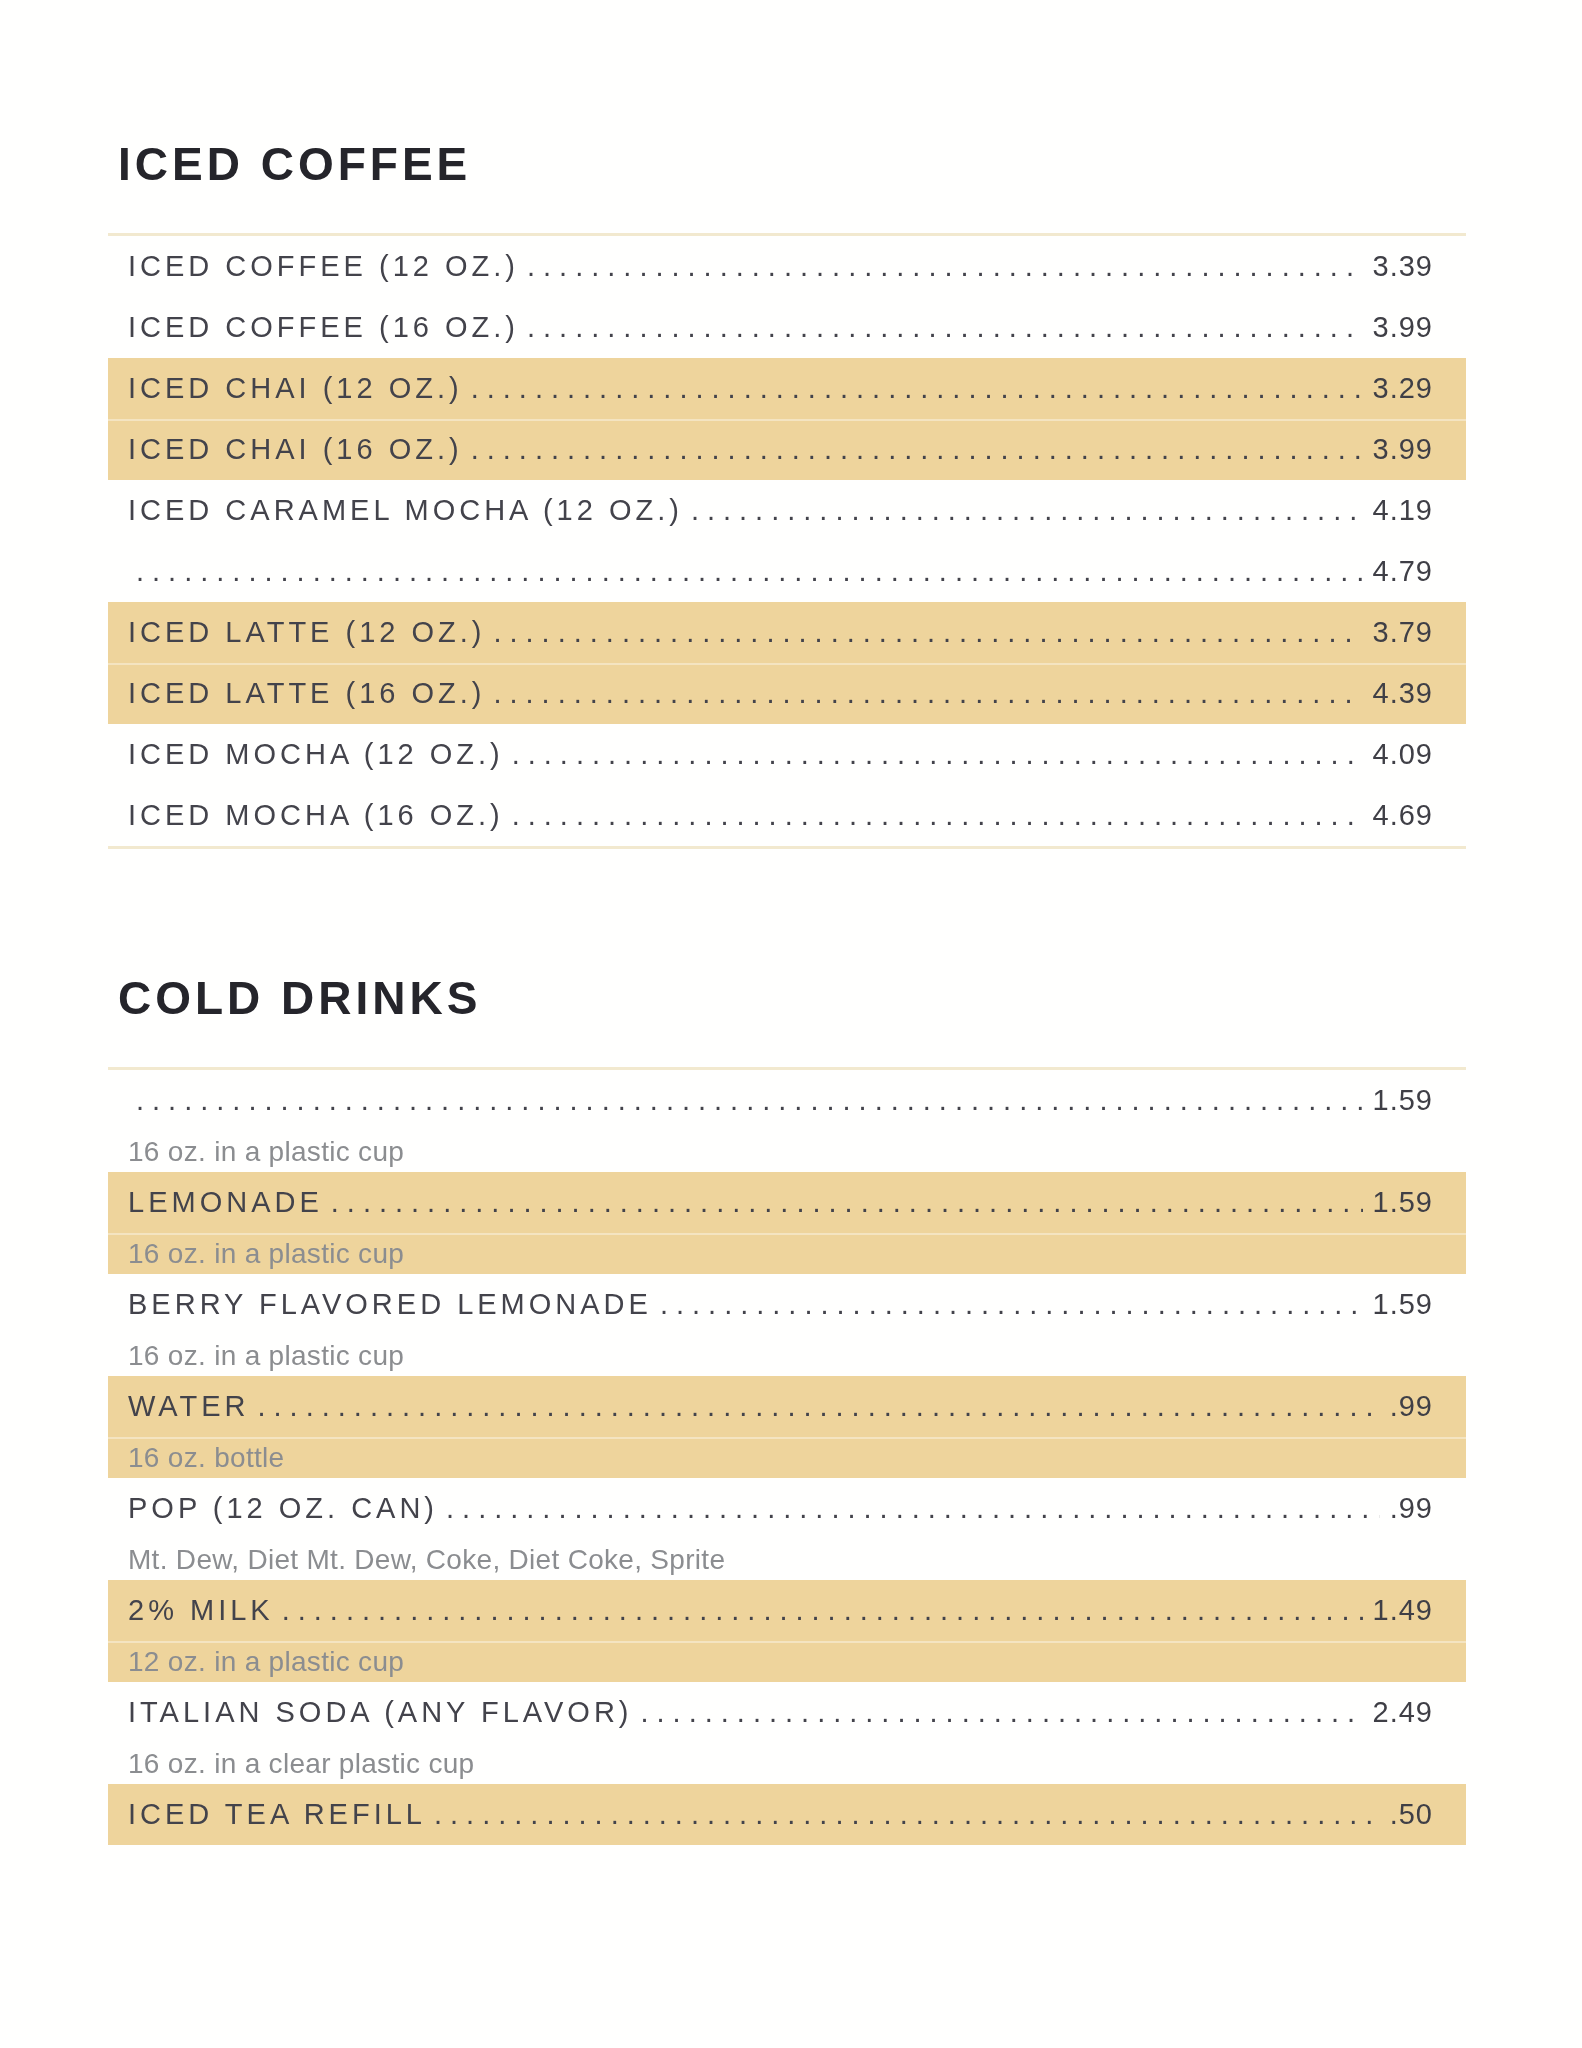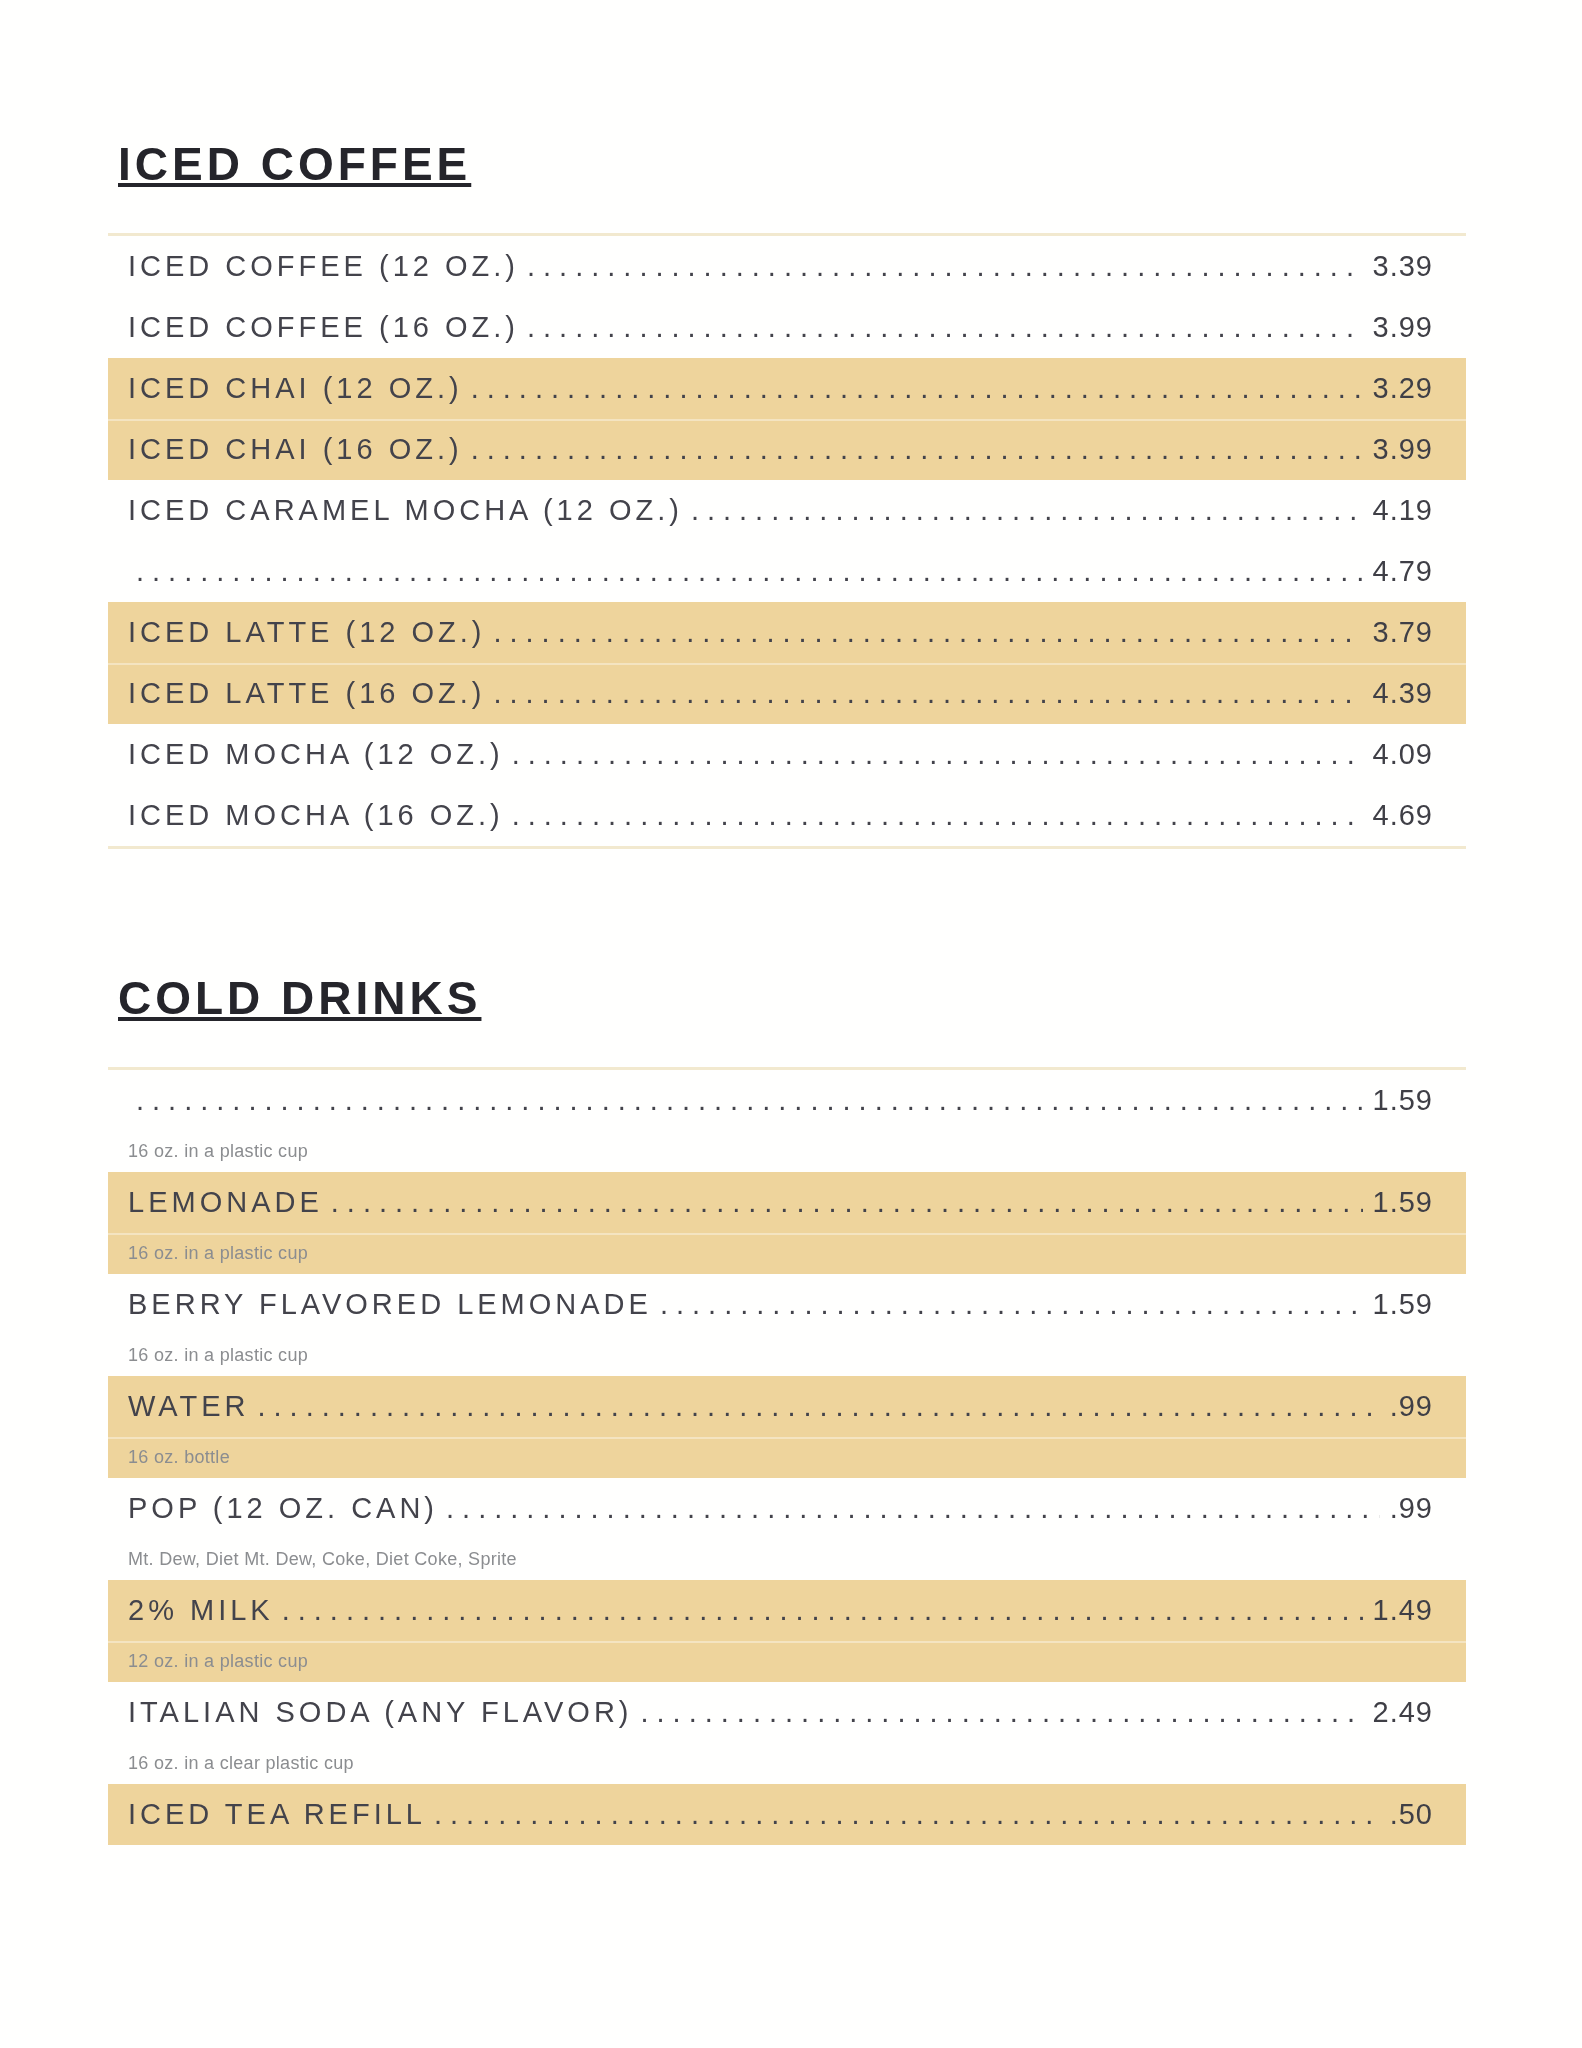--- a/index.html
+++ b/index.html
@@ -7,40 +7,40 @@
     --desc:#8b8d90; --head:#25252b; --bg:#fffffe;
   }
   html,body{margin:0;padding:0;}
   body{
     width:1582px;height:2048px;background:var(--bg);
     font-family:"Liberation Sans",sans-serif;overflow:hidden;position:relative;
   }
   .menu{margin-left:108px;width:1358px;padding-top:141px;}
   .section-title{
     margin:0 0 0 10px;font-size:46px;line-height:1;font-weight:bold;
-    letter-spacing:4px;color:var(--head);text-decoration:underline;
+    letter-spacing:4px;color:var(--head);
   }
   .section-title.second{margin-top:126px;}
   .list{margin-top:46px;border-top:3px solid var(--sep);}
   .list.closed{border-bottom:3px solid var(--sep);}
   .entry{background:transparent;}
   .entry.hl{background:var(--hl);}
   .line{
     height:61px;display:flex;align-items:center;
     padding:0 33px 0 20px;font-size:29px;justify-content:flex-end;
   }
   .nm{letter-spacing:4px;color:var(--txt);white-space:nowrap;font-weight:300;}
   .dots{
     flex:1;min-width:0;overflow:hidden;white-space:nowrap;
     letter-spacing:8px;color:var(--txt);margin:0 10px 0 8px;font-weight:300;
   }
   .pr{letter-spacing:1px;color:var(--price);white-space:nowrap;}
   .sub{
     height:41px;display:flex;align-items:center;padding-left:20px;
-    font-size:18px;color:var(--desc);letter-spacing:0.3px;
+    font-size:28px;color:var(--desc);letter-spacing:0.3px;
   }
   
   .entry.hl .sub{box-shadow:inset 0 2px 0 rgba(255,255,255,.38);}
   .entry.hl + .entry.hl .line{box-shadow:inset 0 2px 0 rgba(255,255,255,.38);}
 </style>
 </head>
 <body>
 
 <div class="menu">
 

